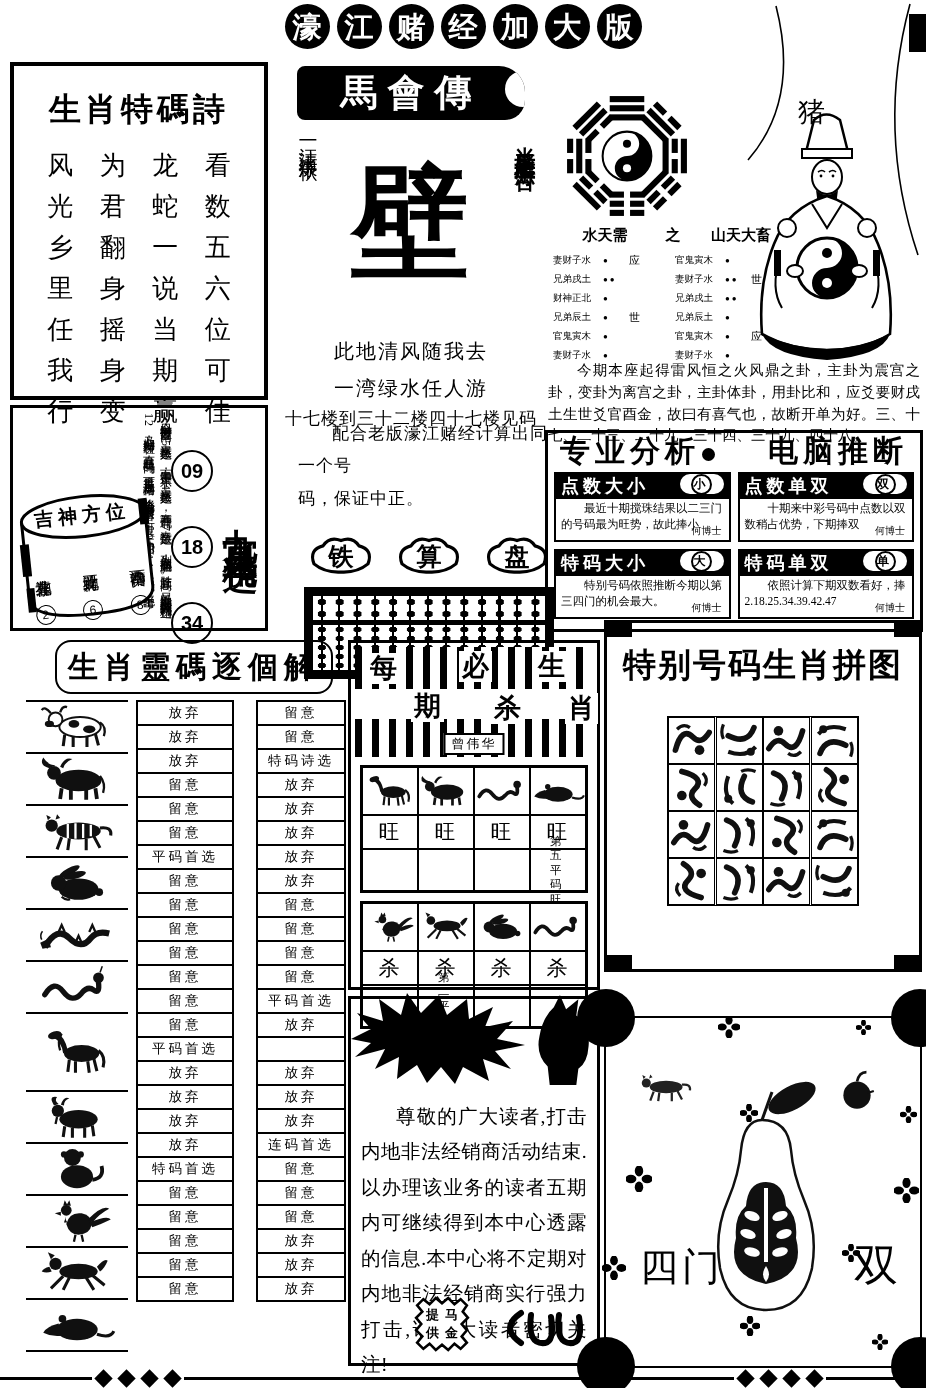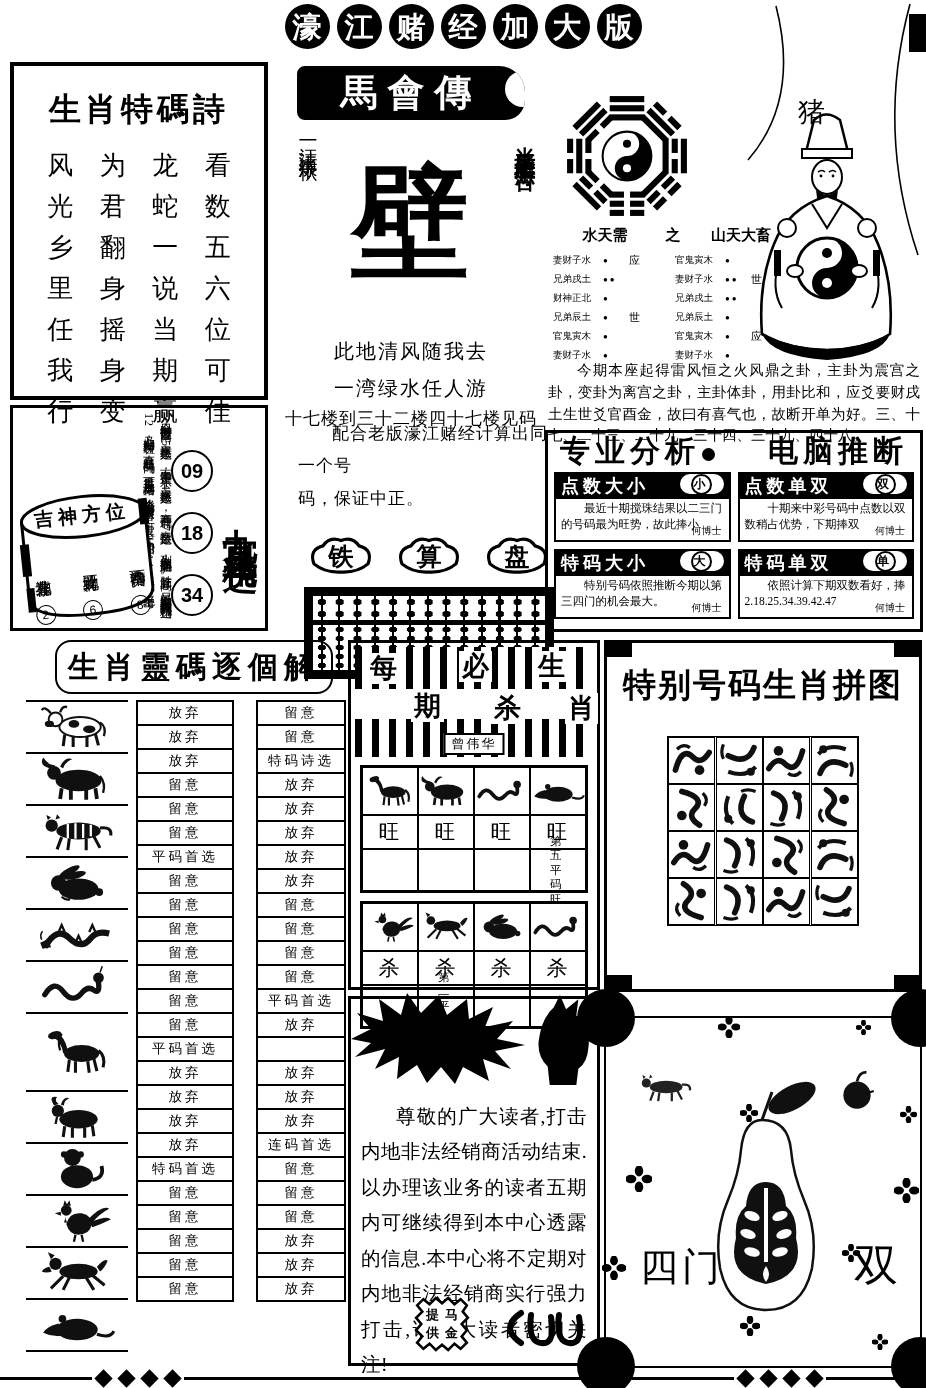--- a/index.html
+++ b/index.html
@@ -46,21 +46,21 @@
   .hx-label{width:50px;font-size:9.5px;}
   .hx-marks{width:26px;font-size:8px;letter-spacing:2px;}
   .hx-pos{font-size:11px;}
   .analysis-p{left:548px;top:360px;width:372px;font-size:14.5px;line-height:1.5;
               text-align:justify;text-indent:2em;}
 
   
   .np-box{left:10px;top:405px;width:258px;height:226px;border:3px solid #000;box-sizing:border-box;}
   .np-title{position:absolute;right:2px;top:4px;height:212px;width:46px;writing-mode:vertical-rl;
             font-size:35px;font-weight:bold;letter-spacing:6px;text-align:center;}
-  .np-nums{position:absolute;right:52px;top:42px;display:flex;flex-direction:column;gap:20px;}
+  .np-nums{position:absolute;right:52px;top:42px;display:flex;flex-direction:column;gap:34px;}
   .np-num{width:38px;height:38px;border:2.5px solid #000;border-radius:50%;text-align:center;
           line-height:38px;font-size:20px;font-weight:bold;}
   .np-body{position:absolute;left:5px;top:5px;width:156px;height:212px;writing-mode:vertical-rl;
            font-size:12px;line-height:17px;overflow:hidden;letter-spacing:1px;}
   .np-cyl{position:absolute;left:0;bottom:0;width:154px;height:150px;transform:rotate(-6deg);}
   .cyl-title{position:absolute;left:0;right:8px;top:24px;text-align:center;font-size:19px;
              font-weight:bold;letter-spacing:5px;}
   .cyl-items{position:absolute;left:16px;top:48px;width:116px;display:flex;justify-content:space-between;}
   .cyl-item{text-align:center;}
   .cyl-v{writing-mode:vertical-rl;font-size:16px;height:72px;margin:0 auto;}
@@ -124,21 +124,21 @@
   .kb-author{position:absolute;left:50%;bottom:2px;transform:translateX(-50%);border:2px solid #000;
              background:#fff;font-size:13px;padding:0 6px;letter-spacing:2px;white-space:nowrap;}
   .kb-table{margin:8px 9px 0;border:2px solid #000;display:grid;grid-template-columns:repeat(4,1fr);}
   .kc{border:1px solid #000;display:flex;align-items:center;justify-content:center;box-sizing:border-box;}
   .kc.r1{height:48px;}
   .kc.r2{height:34px;font-size:21px;letter-spacing:2px;}
   .kc.r3{height:42px;font-size:11.5px;line-height:1.25;padding:19px;}
   .ksvg{width:54px;height:36px;}
 
   
-  .pzb{left:604px;top:640px;width:318px;height:352px;border:3px solid #000;box-sizing:border-box;}
+  .pzb{left:604px;top:620px;width:318px;height:352px;border:3px solid #000;box-sizing:border-box;}
   .pz-tab{position:absolute;width:28px;height:17px;background:#000;}
   .pz-title{margin-top:20px;text-align:center;font-size:33px;font-weight:bold;letter-spacing:2px;}
   .pz-grid{margin:28px auto 0;width:190px;display:grid;grid-template-columns:repeat(4,1fr);border:1px solid #000;}
   .pz{width:47px;height:47px;border:1px solid #000;box-sizing:border-box;overflow:hidden;}
   .pz svg{width:45px;height:45px;display:block;}
   .pz.r90 svg{transform:rotate(90deg);} .pz.r180 svg{transform:rotate(180deg);} .pz.r270 svg{transform:rotate(270deg);}
 
   
   .nb{left:348px;top:996px;width:252px;height:370px;border:3px solid #000;box-sizing:border-box;}
   .nb-text{margin:100px 10px 0;font-size:19.5px;line-height:1.82;letter-spacing:0.5px;text-align:justify;text-indent:1.8em;}

